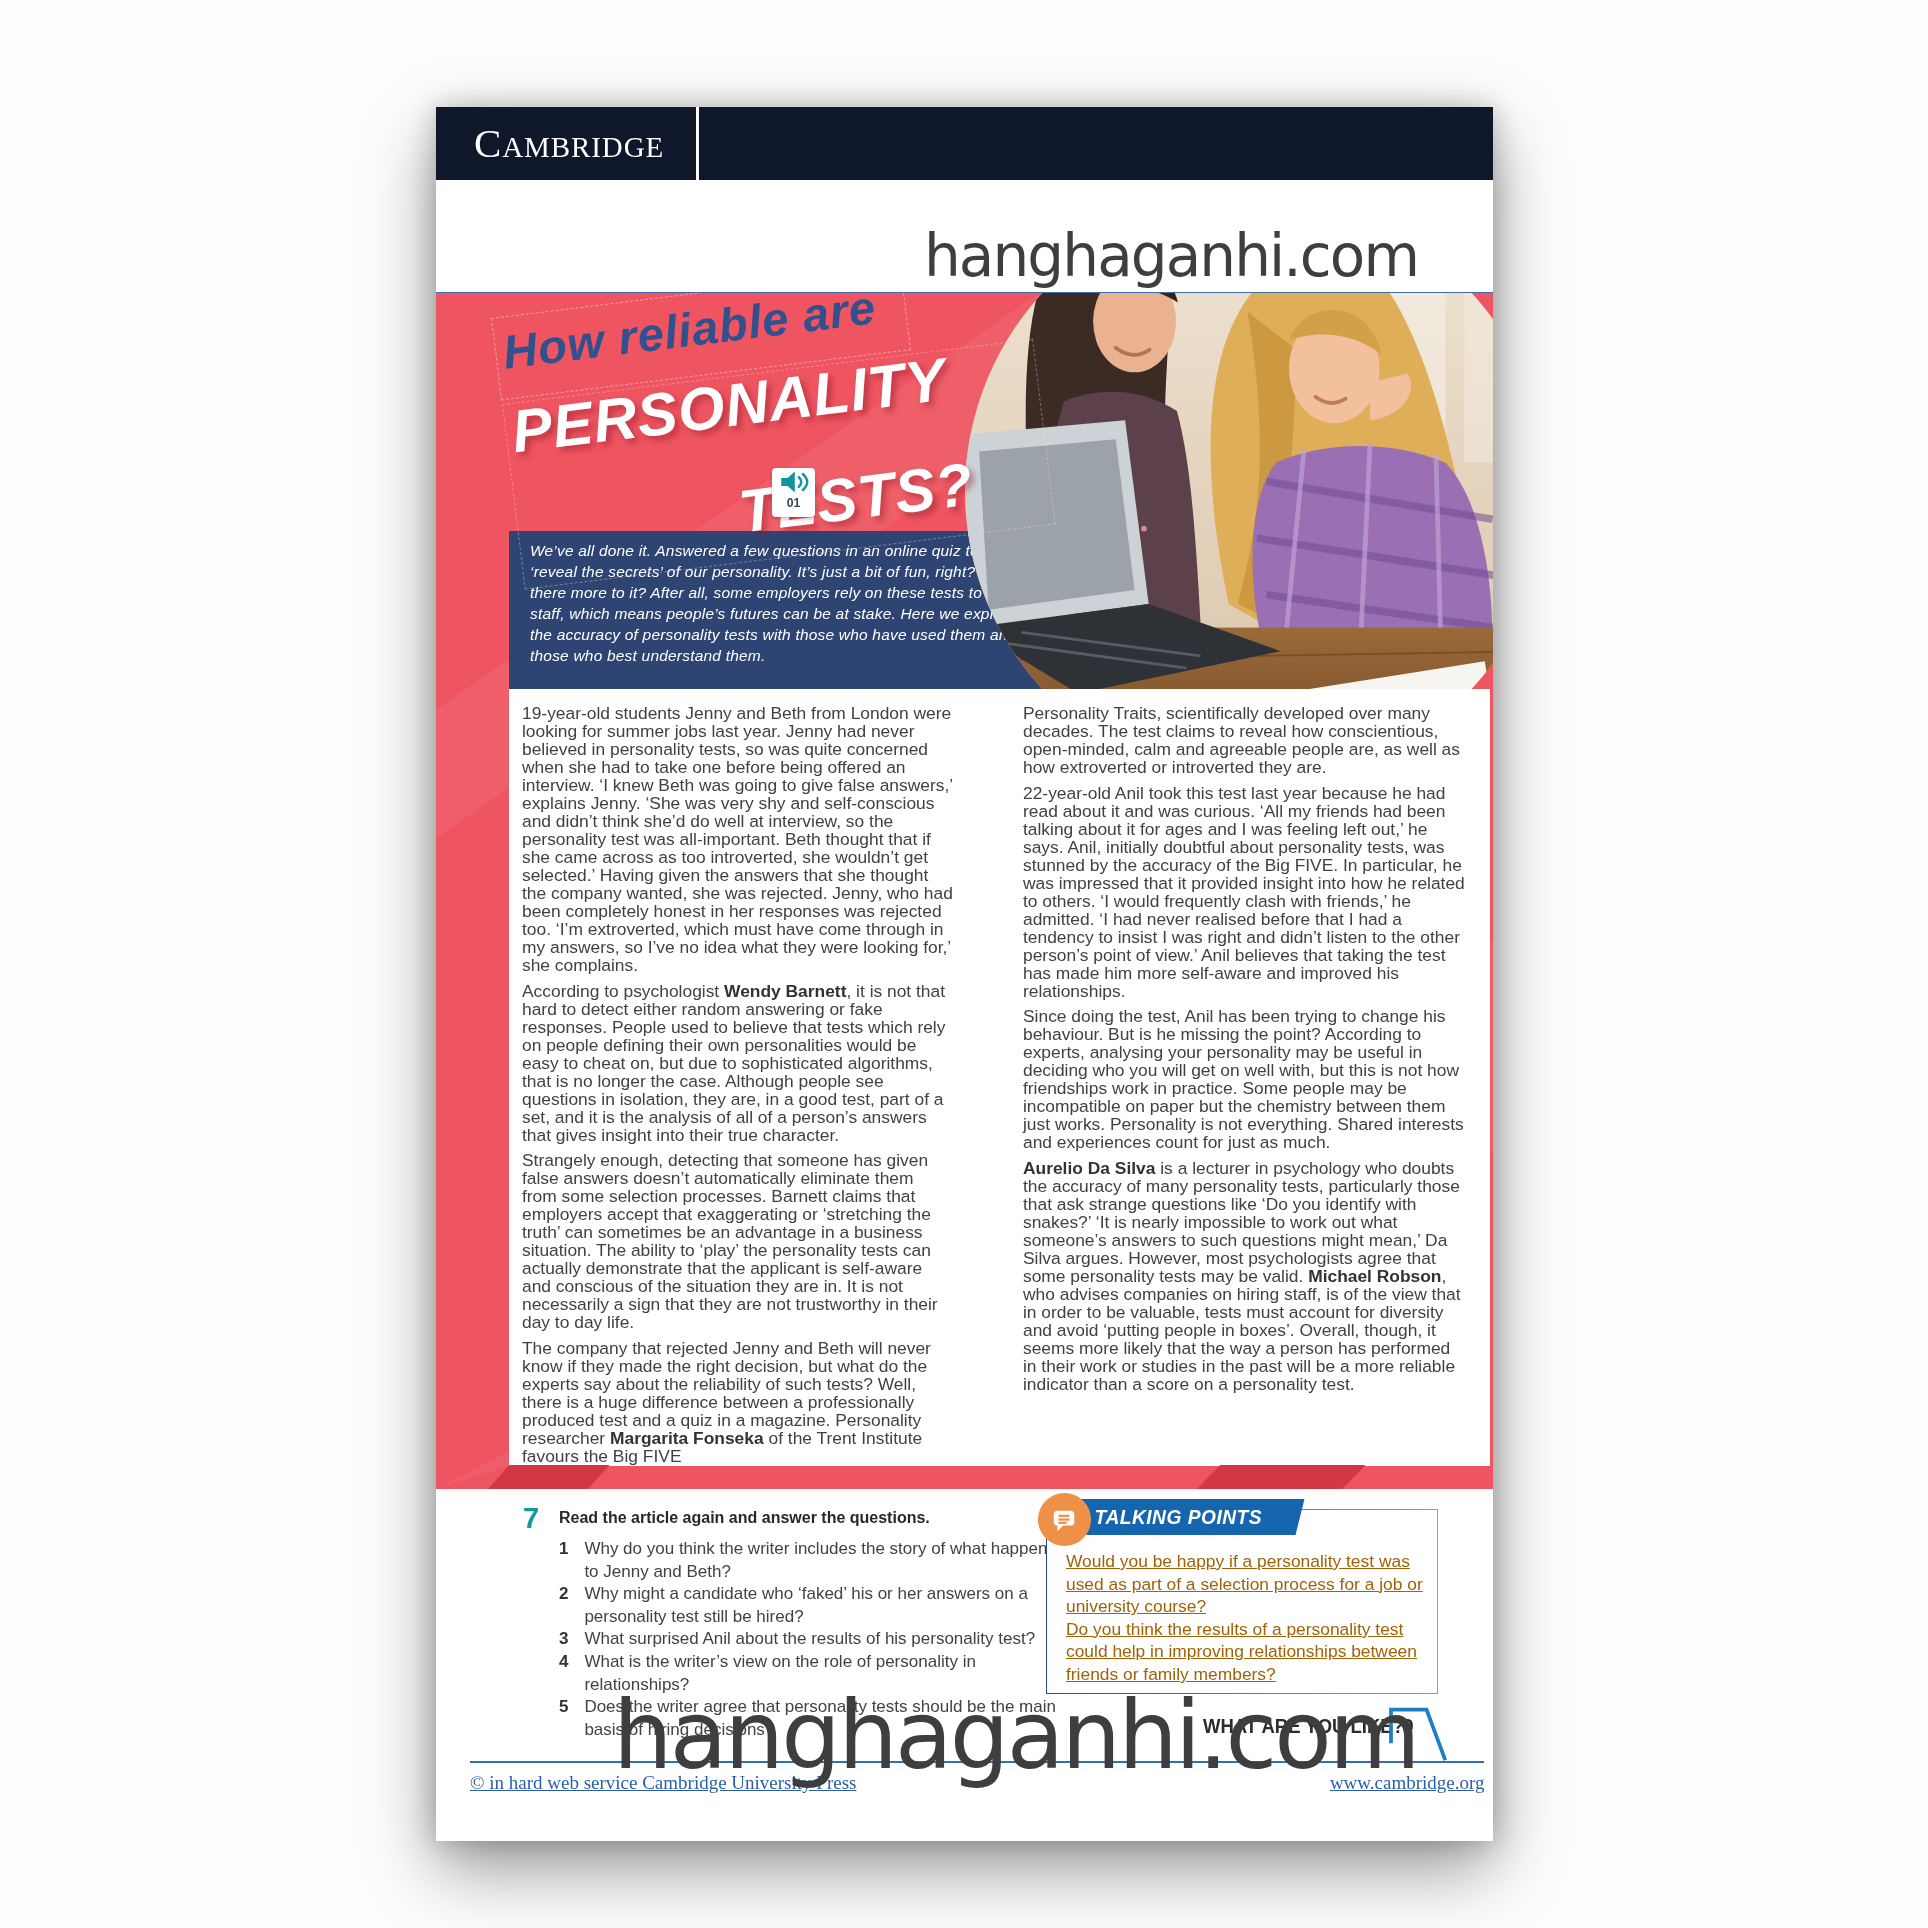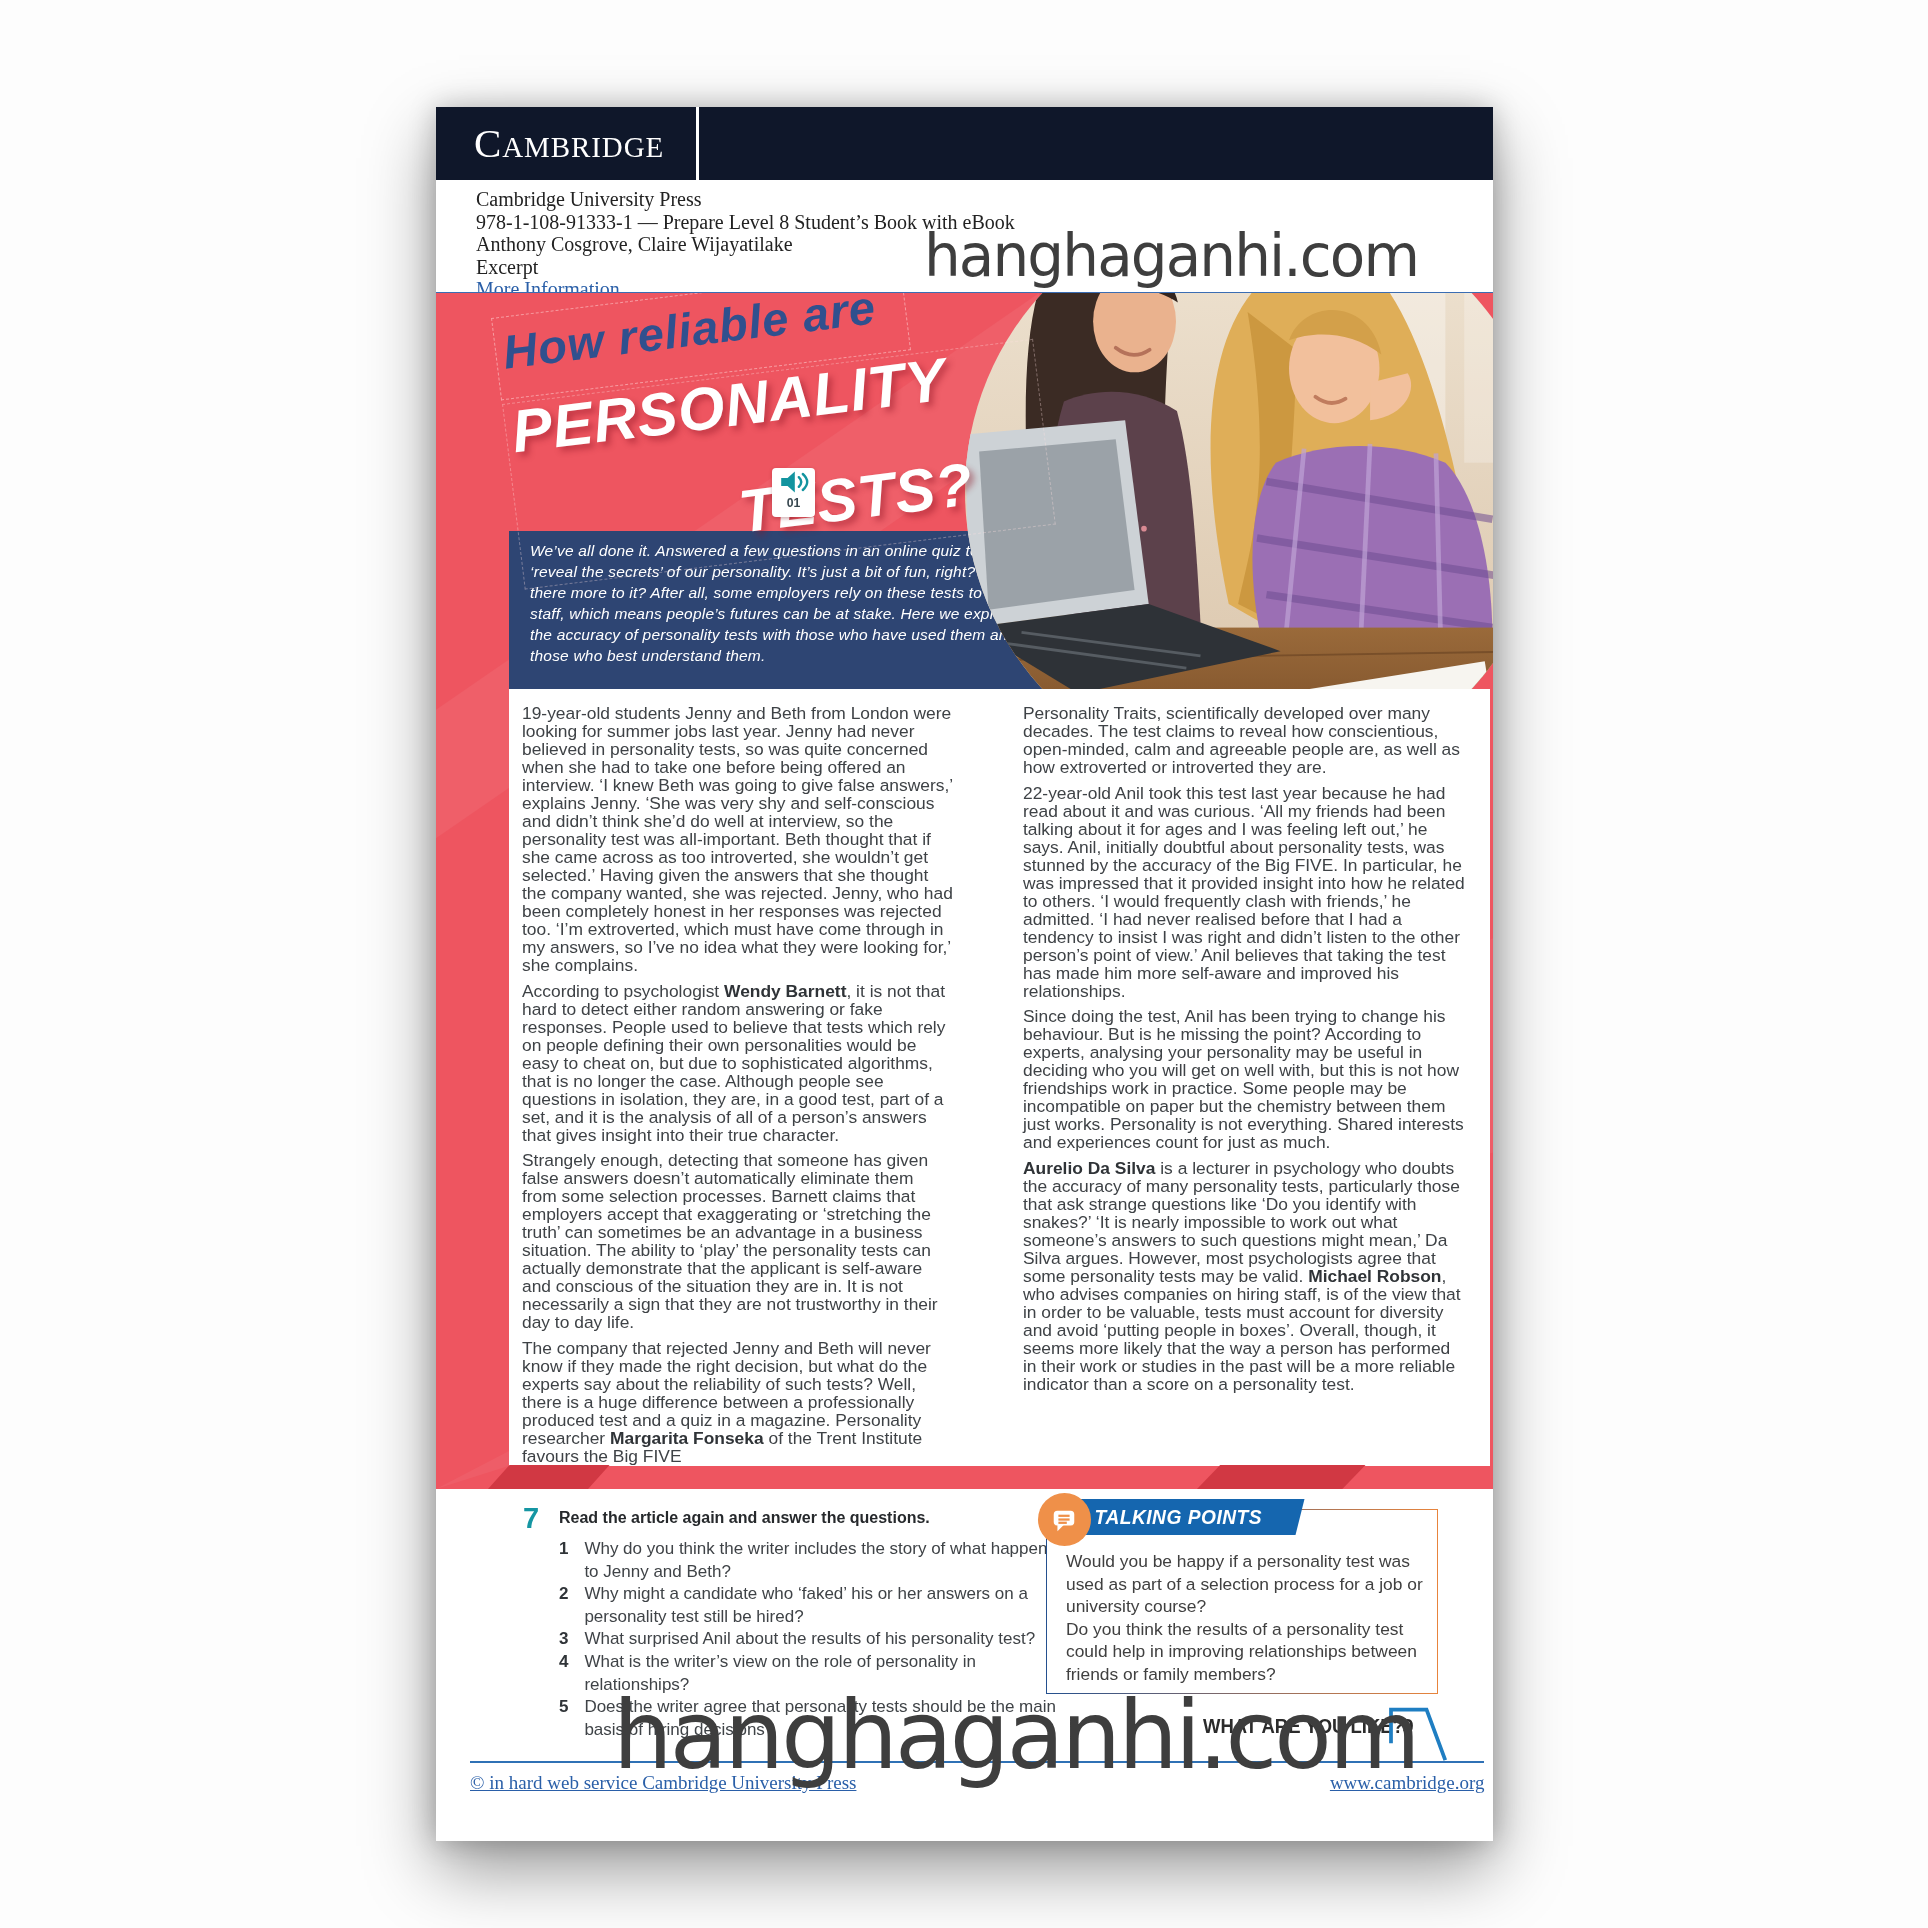--- a/index.html
+++ b/index.html
@@ -66,48 +66,41 @@
   .ex-row .qn{width:25.4px;font-weight:bold;flex:none;color:#303438;}
   
   .tp{position:absolute;left:610px;top:1402px;width:392px;height:185px;border:1.9px solid;
       border-image:linear-gradient(90deg,#24508f,#e8843c) 1;background:#fff;box-sizing:border-box;}
   .tp-banner{position:absolute;left:19px;top:-11.3px;width:234px;height:36px;background:#1566af;
       transform:skewX(-14deg);}
   .tp-banner span{display:block;transform:skewX(14deg) scaleX(.96);transform-origin:left;color:#fff;
       font-weight:bold;font-style:italic;font-size:20px;line-height:36px;text-align:center;letter-spacing:0.5px;}
   .tp-icon{position:absolute;left:-9.4px;top:-17px;width:53px;height:53px;border-radius:50%;
       background:#ef9049;z-index:2;display:flex;align-items:center;justify-content:center;}
-  .tp-body{padding:40px 13px 0 19px;font-size:17.4px;line-height:22.6px;color:#404040;}
+  .tp-body{padding:40px 13px 0 19px;font-size:17.4px;line-height:22.6px;color:#a16207;text-decoration:underline;}
   .tp-body p{margin:0;}
   
   .strap{position:absolute;left:767px;top:1607px;font-size:21px;font-weight:bold;color:#2b2b2b;
       transform:scaleX(.88);transform-origin:left;letter-spacing:0;white-space:nowrap;}
   .pageno{position:absolute;left:966px;top:1607px;font-size:21px;font-weight:bold;color:#2b2b2b;}
   .bracket{position:absolute;left:953px;top:1597px;}
   .rule{position:absolute;left:34px;top:1654px;width:1014px;height:1.9px;background:#2f71b5;}
   .flink{position:absolute;top:1665px;font-family:"Liberation Serif",serif;font-size:19px;
       color:#2a5fa8;text-decoration:underline;cursor:pointer;}
   .flink.left{left:34px;} .flink.right{right:8.5px;}
 </style>
 </head>
 <body>
 
 <div class="canvas">
   <div class="page">
 
     <div class="graybar">
       <div class="logo">Cambridge</div>
       <div class="divider"></div>
-    </div>
-    <div class="biblio">
-      <div>Cambridge University Press</div>
-      <div>978-1-108-91333-1 — Prepare Level 8 Student’s Book with eBook</div>
-      <div>Anthony Cosgrove, Claire Wijayatilake</div>
-      <div>Excerpt</div>
-      <div class="link">More Information</div>
     </div>
     <div class="wm wm-top">hanghaganhi.com</div>
 
     <div class="red">
       <div class="shard1"></div>
       <div class="shard2"></div>
       <div class="stripes"></div>
 
       <div class="photo">
         <svg width="584" height="584" viewBox="0 0 620 620">

